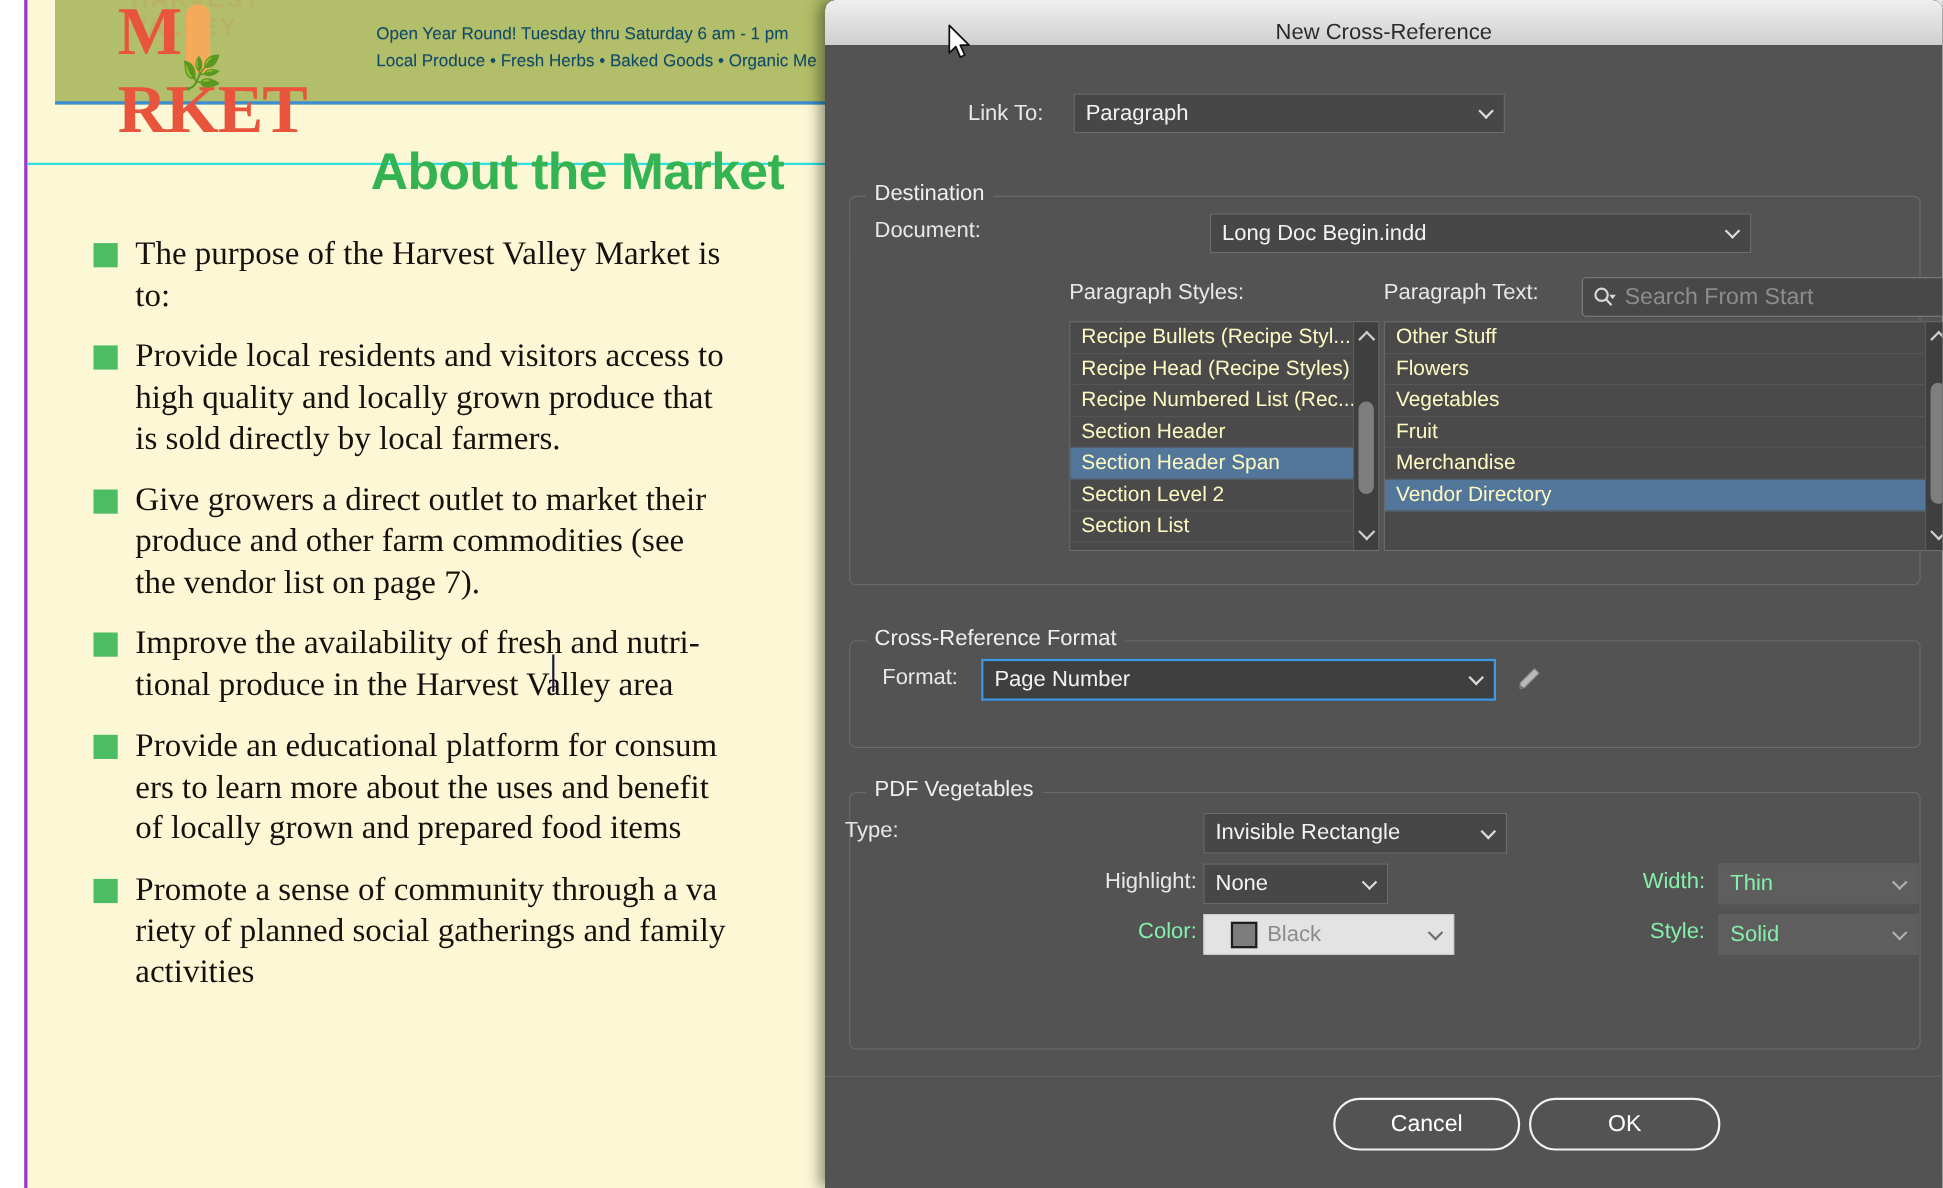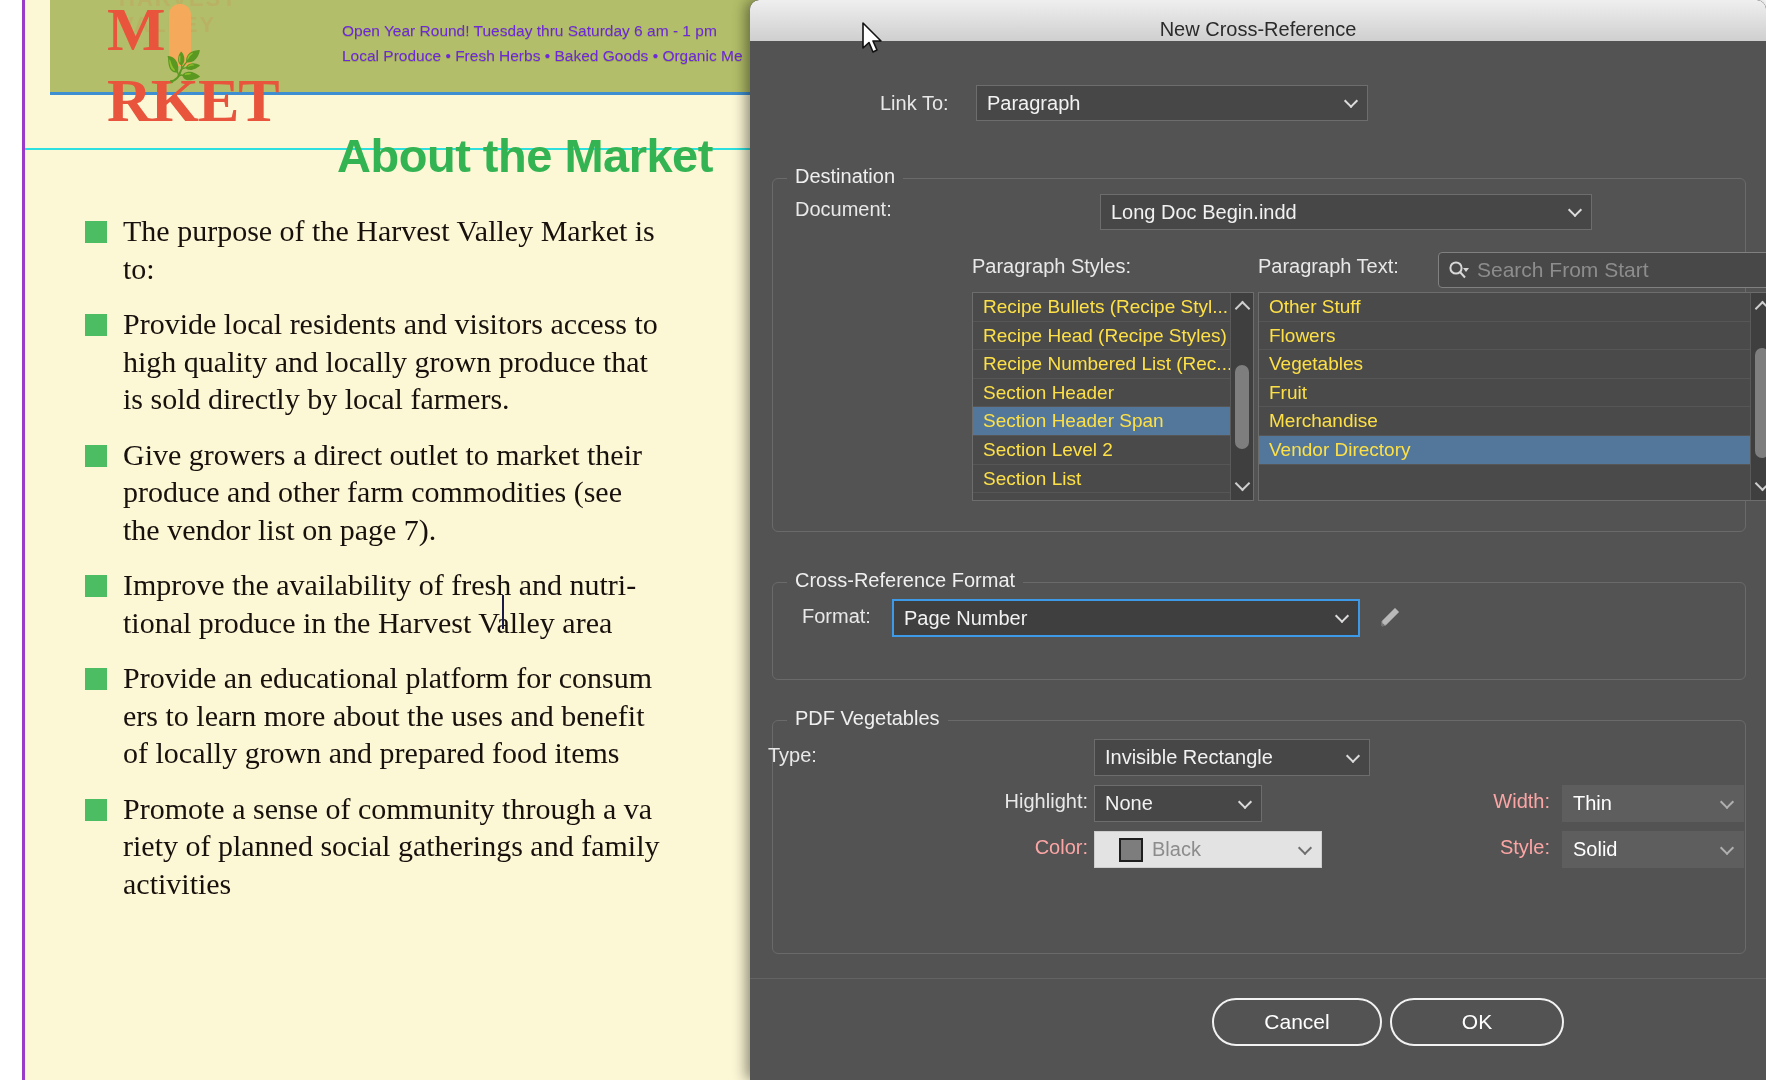--- a/index.html
+++ b/index.html
@@ -45,21 +45,21 @@
     position:absolute;left:84px;top:18px;width:22px;height:62px;
     background:#f5a95a;border-radius:10px 10px 3px 3px;
   }
   .carrot-top{
     position:absolute;left:80px;top:72px;width:30px;height:34px;
     color:#46a83c;font-size:30px;line-height:18px;
     font-family:"DejaVu Sans", sans-serif;
   }
   #banner-text{
     position:absolute;left:292px;top:18px;
-    color:#6d28d9;font-size:15.5px;line-height:25px;
+    color:#0c4a6e;font-size:15.5px;line-height:25px;
     font-family:"Liberation Sans", sans-serif;
     text-shadow:0 1px 0 rgba(80,80,30,.25);
     white-space:nowrap;
   }
   #guide-cyan{
     position:absolute;left:0;top:148px;width:1072px;height:2px;background:#2ce0e0;
   }
   #doc-title{
     position:absolute;left:60px;top:128px;width:880px;
     text-align:center;
@@ -101,37 +101,37 @@
   }
   #titlebar{
     height:41px;width:100%;
     background:linear-gradient(to bottom,#efefef,#cfcfcf);
     border-radius:9px 9px 0 0;
     display:flex;align-items:flex-end;justify-content:center;
     color:#2b2b2b;font-size:20px;
   }
   .row{display:flex;align-items:center;}
   .lbl{color:#e8e8e8;font-size:20px;white-space:nowrap;}
-  .lbl-dim{color:#fca5a5;}
+  .lbl-dim{color:#86efac;}
 
   
   .sel{
     position:relative;
     background:#474747;
     border:1px solid #6d6d6d;
     border-radius:0;
     height:36px;
     display:flex;align-items:center;
     padding:0 30px 0 10px;
     color:#f2f2f2;font-size:20px;
     box-sizing:border-box;
     white-space:nowrap;
   }
   .sel.focus{border:2px solid #3c9ae8;background:#3f3f3f;}
-  .sel.dim{background:#5e5e5e;border-color:#5e5e5e;color:#ffffff;}
+  .sel.dim{background:#5e5e5e;border-color:#5e5e5e;color:#86efac;}
   .sel.white{background:#e3e3e3;color:#8c8c8c;border-color:#cdcdcd;}
   .chev{
     position:absolute;right:9px;top:50%;width:13px;height:13px;margin-top:-8px;
   }
   .chev:before{
     content:"";position:absolute;left:1px;top:1px;width:8px;height:8px;
     border-right:2px solid #dcdcdc;border-bottom:2px solid #dcdcdc;
     transform:rotate(45deg);
   }
   .sel.dim .chev:before{border-color:#b0b0b0;}
@@ -152,21 +152,21 @@
   .listbox{
     position:absolute;
     background:#4a4a4a;
     border:1px solid #6d6d6d;
     box-sizing:border-box;
     overflow:hidden;
   }
   .litem{
     height:28.6px;line-height:28.6px;
     padding-left:10px;
-    font-size:19px;color:#fde047;
+    font-size:19px;color:#fef9c3;
     border-bottom:1px solid #565656;
     white-space:nowrap;overflow:hidden;
     box-sizing:border-box;
   }
   .litem.sel-row{background:#52779b;}
   .sbar{
     position:absolute;right:0;top:0;width:22px;height:100%;
     background:#3f3f3f;border-left:1px solid #5a5a5a;
   }
   .sb-arrow{

